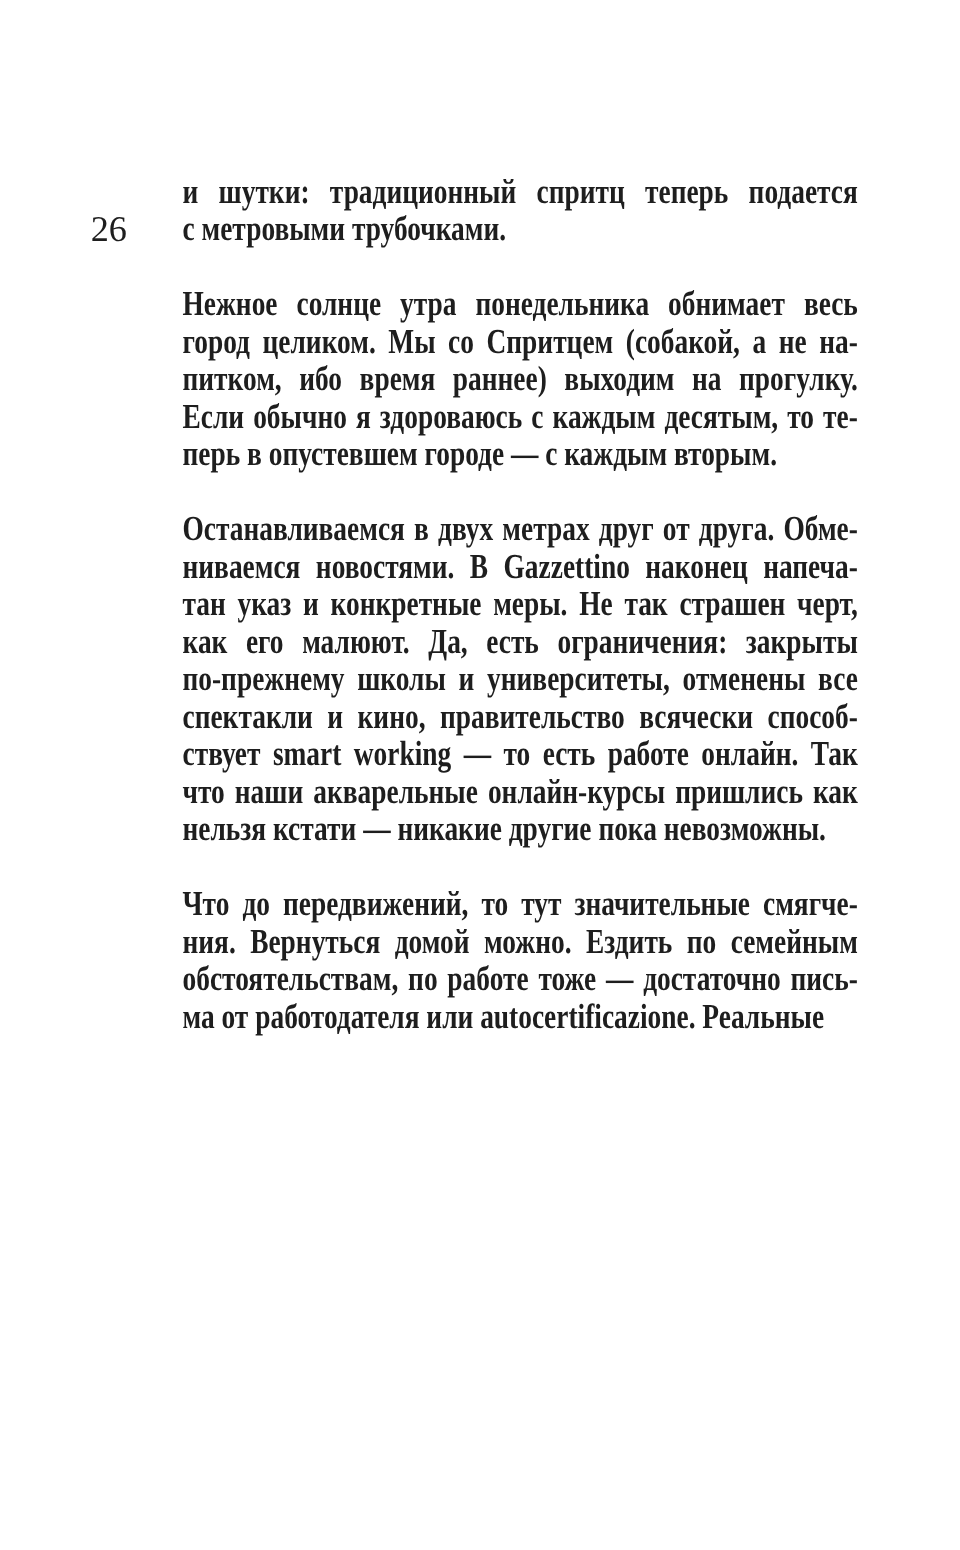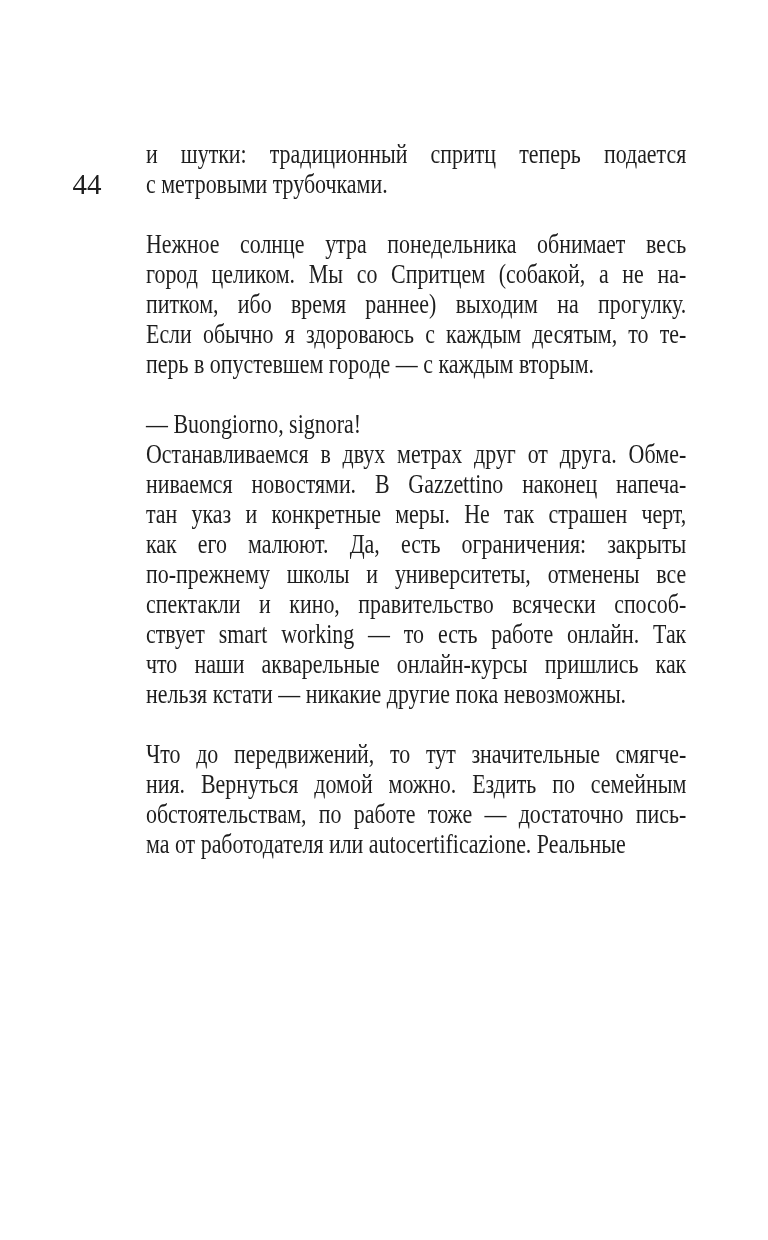--- a/index.html
+++ b/index.html
@@ -24,20 +24,21 @@
     height: 30px;
     line-height: 30px;
     font-size: 29px;
     text-align: center;
   }
   .text-column {
     position: absolute;
     left: 146px;
     top: 139px;
     width: 540px;
+    font-weight: bold;
   }
   .block { margin-bottom: 30px; }
   .block:last-child { margin-bottom: 0; }
   .para { margin: 0; }
   .line {
     width: 690px;               
     height: 30px;
     line-height: 30px;
     font-size: 28px;
     transform: scaleX(0.783);   
@@ -47,41 +48,38 @@
     white-space: normal;
   }
   .line.para-end {
     text-align-last: left;
   }
 </style>
 </head>
 <body>
 
 <div class="page" style="background: rgb(255, 255, 255); color: rgb(30, 30, 30);">
-  <div class="folio">44</div>
+  <div class="folio">26</div>
   <div class="text-column" id="text-column">
       <div class="block">
         <div class="para">
           <div class="line">и шутки: традиционный спритц теперь подается</div>
           <div class="line para-end">с метровыми трубочками.</div>
         </div>
       </div>
       <div class="block">
         <div class="para">
           <div class="line">Нежное солнце утра понедельника обнимает весь</div>
           <div class="line">город целиком. Мы со Спритцем (собакой, а не на-</div>
           <div class="line">питком, ибо время раннее) выходим на прогулку.</div>
           <div class="line">Если обычно я здороваюсь с каждым десятым, то те-</div>
           <div class="line para-end">перь в опустевшем городе — с каждым вторым.</div>
         </div>
       </div>
       <div class="block">
-        <div class="para">
-          <div class="line para-end">— Buongiorno, signora!</div>
-        </div>
         <div class="para">
           <div class="line">Останавливаемся в двух метрах друг от друга. Обме-</div>
           <div class="line">ниваемся новостями. В Gazzettino наконец напеча-</div>
           <div class="line">тан указ и конкретные меры. Не так страшен черт,</div>
           <div class="line">как его малюют. Да, есть ограничения: закрыты</div>
           <div class="line">по-прежнему школы и университеты, отменены все</div>
           <div class="line">спектакли и кино, правительство всячески способ-</div>
           <div class="line">ствует smart working — то есть работе онлайн. Так</div>
           <div class="line">что наши акварельные онлайн-курсы пришлись как</div>
           <div class="line para-end">нельзя кстати — никакие другие пока невозможны.</div>

